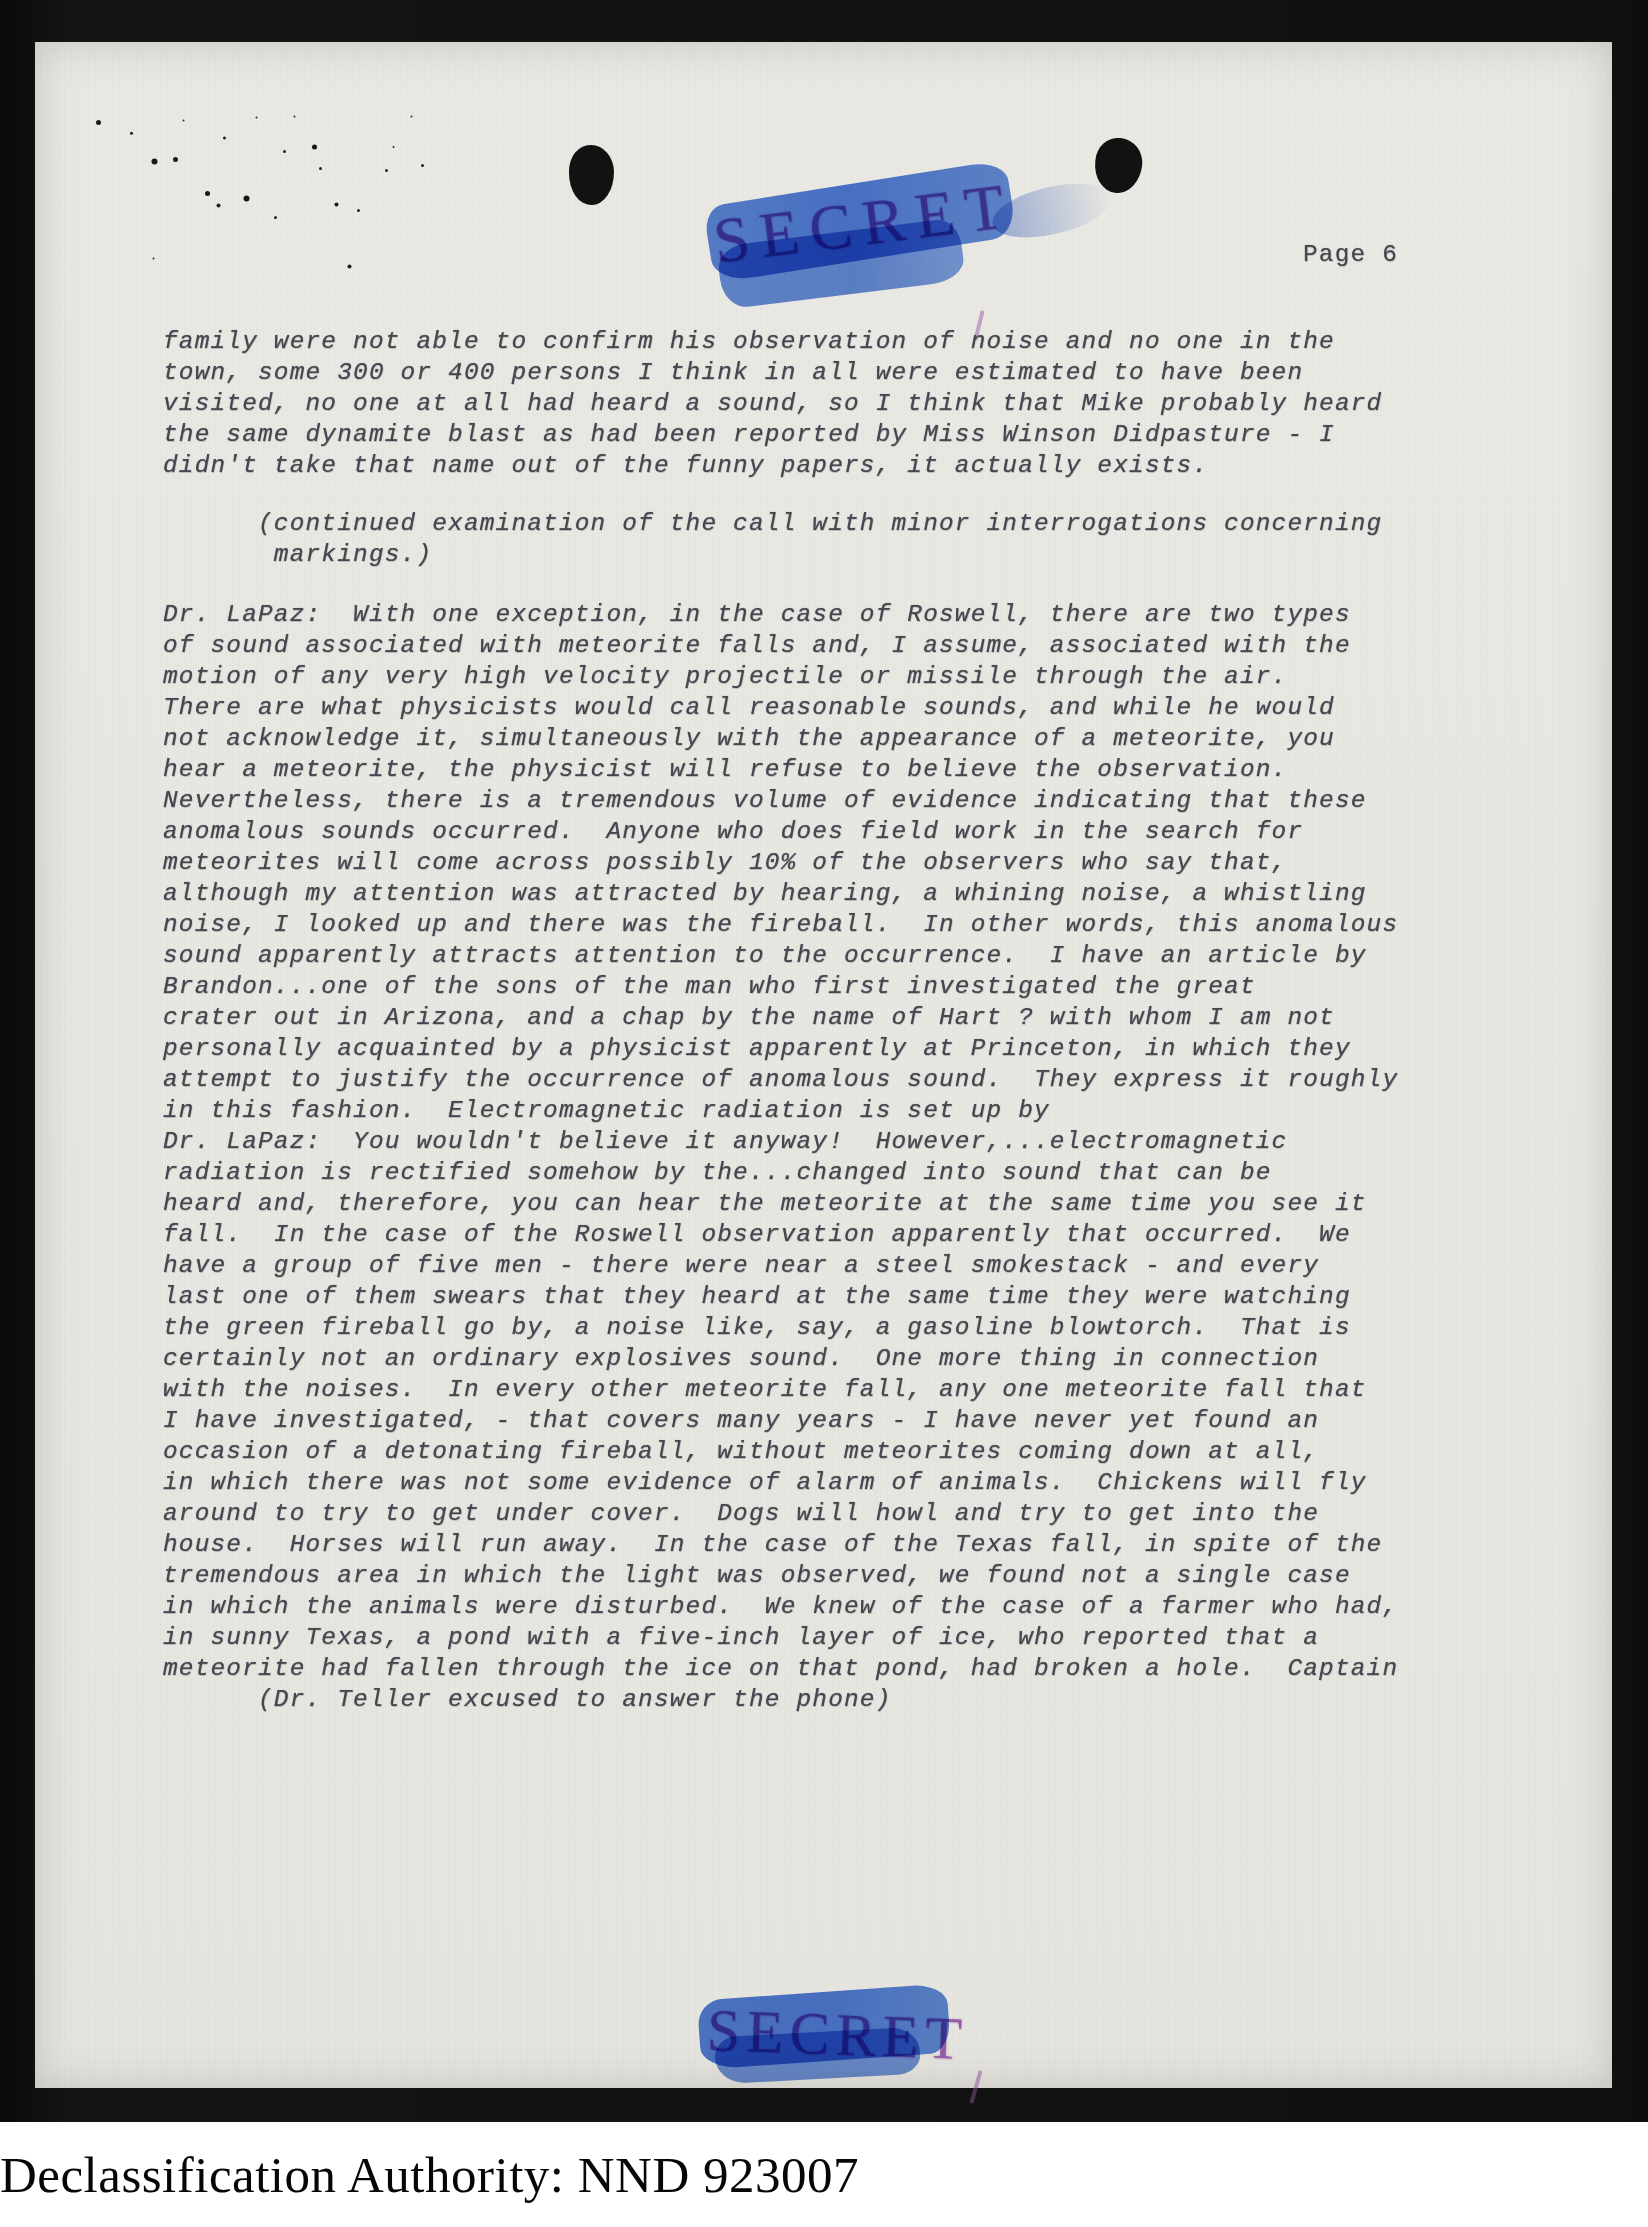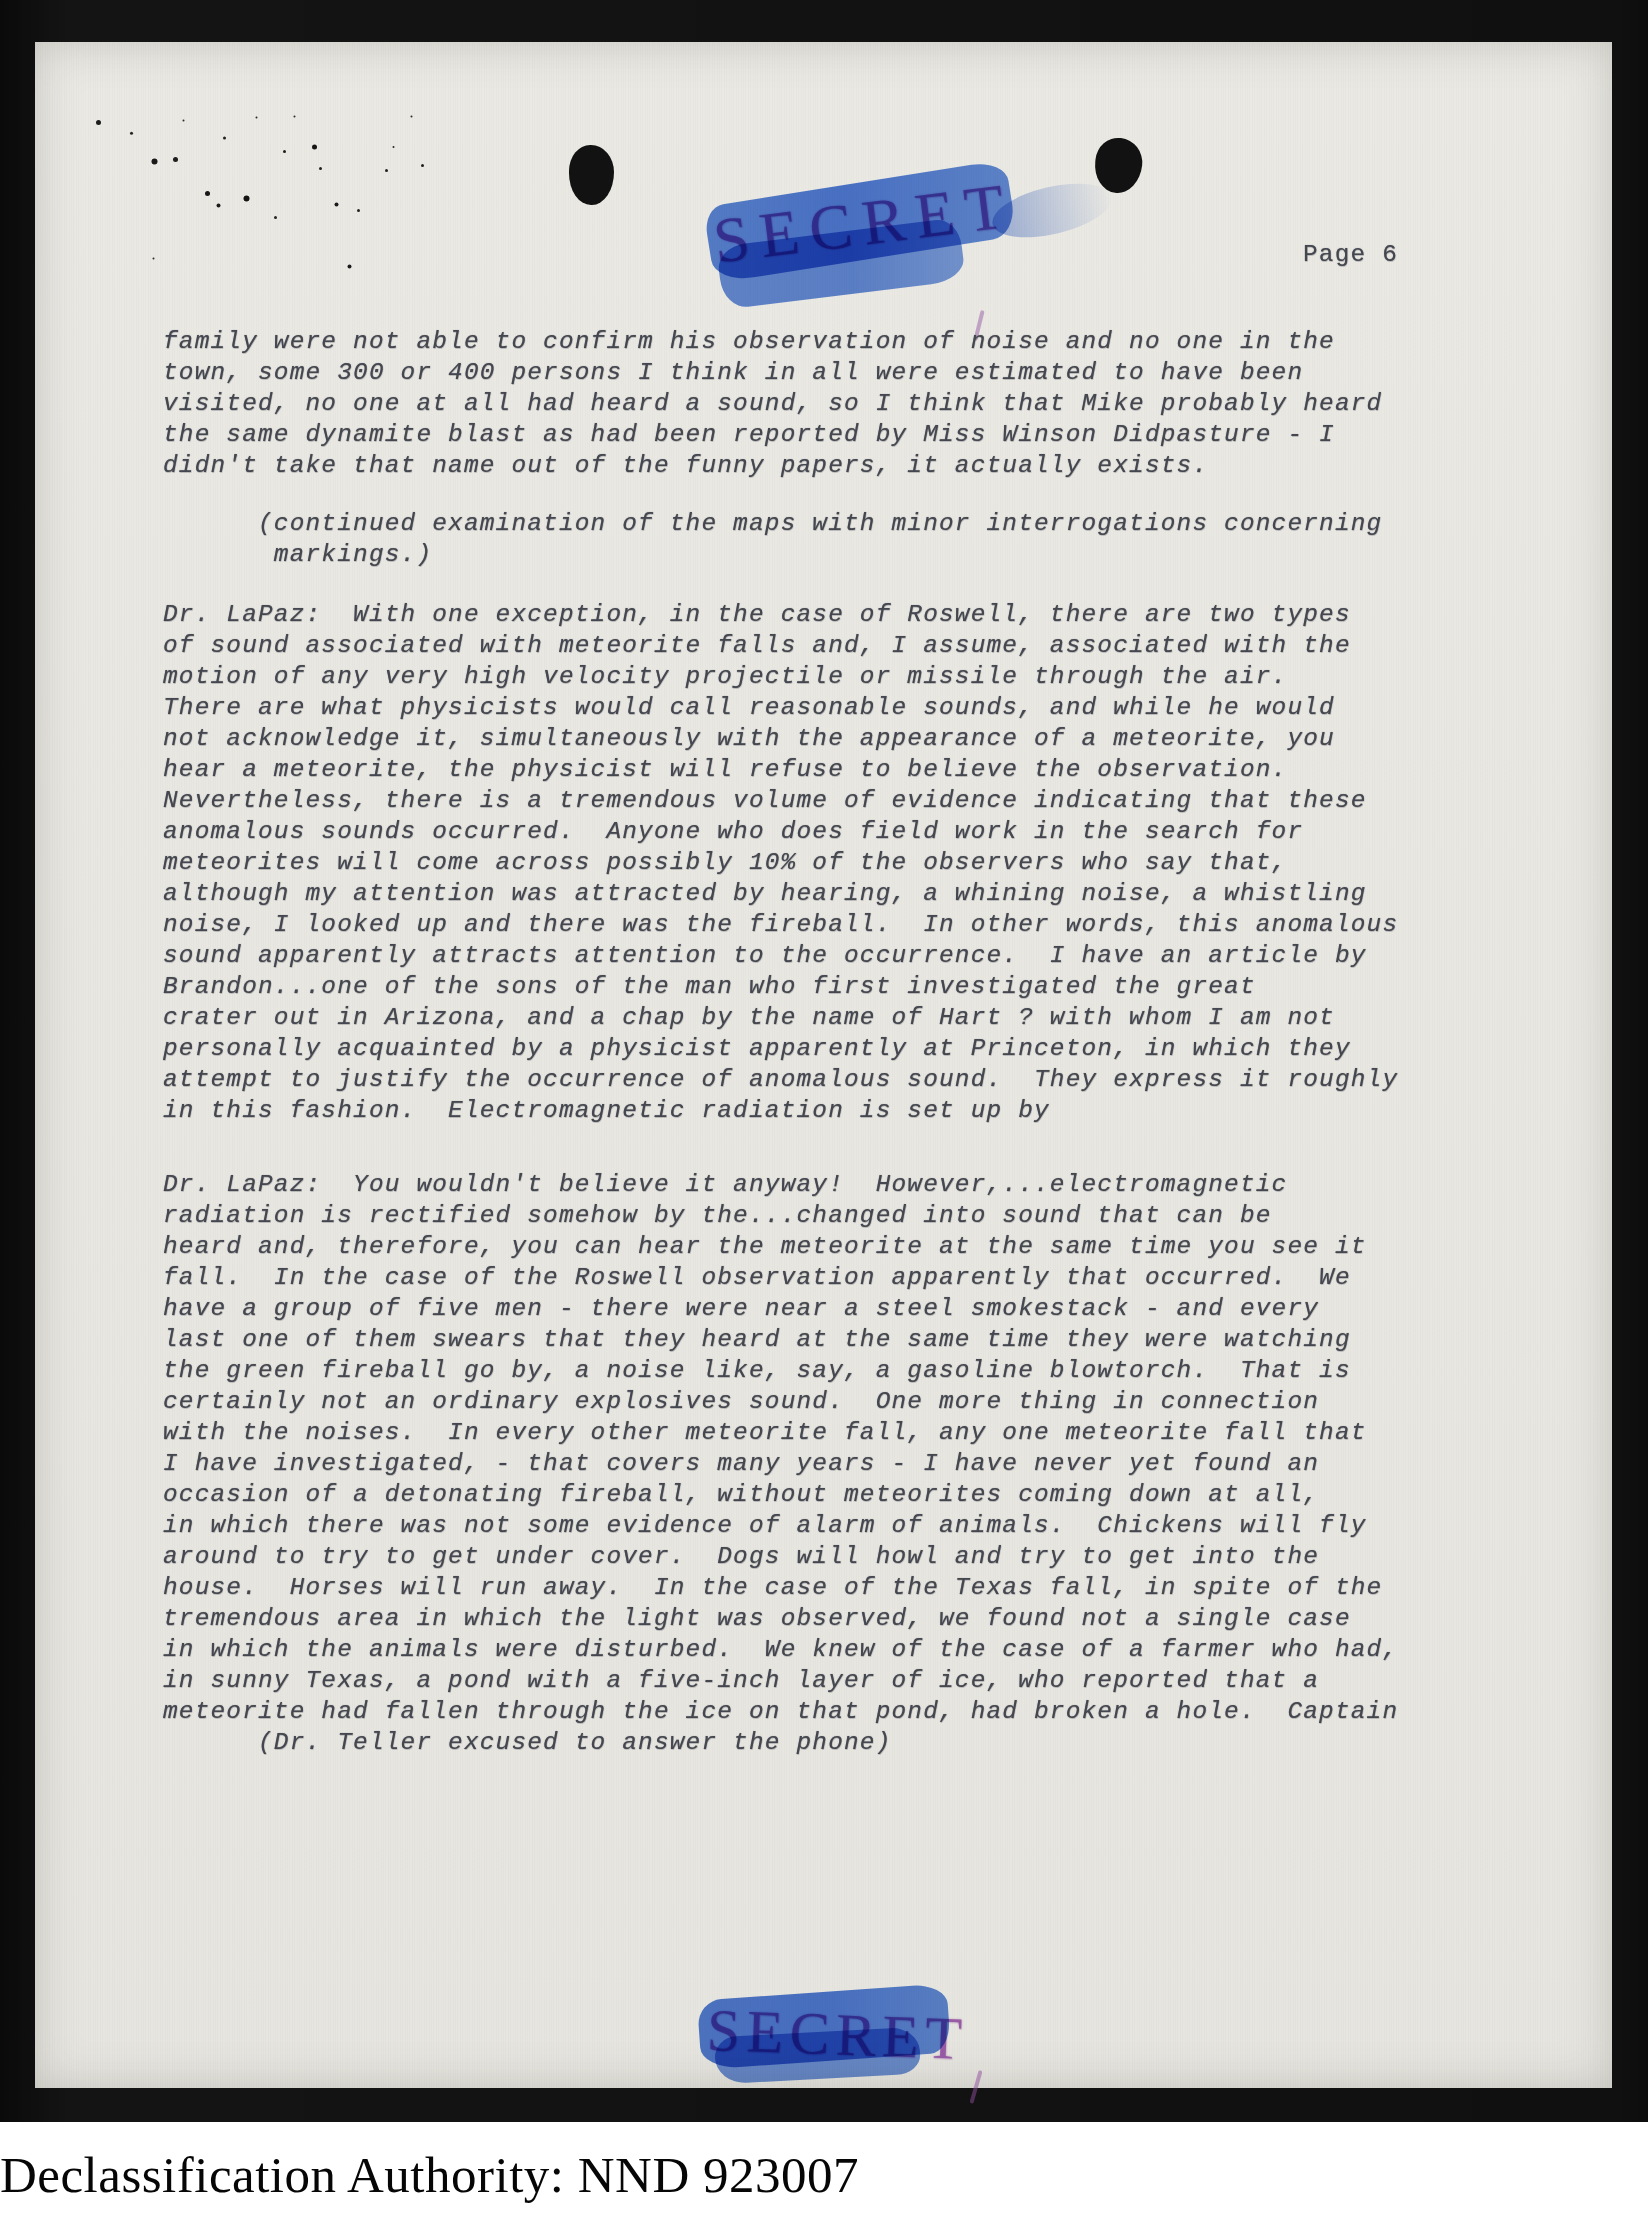--- a/index.html
+++ b/index.html
@@ -87,21 +87,21 @@
     left: 1268px; top: 197px;
   }
   .body-text {
     position: absolute;
     left: 128px; top: 284px;
     width: 1317px;
   }
   .para { white-space: pre; font-style: italic; }
   .para-1 { margin-bottom: 27px; }
   .para-2 { margin-bottom: 29px; }
-  .para-3 { margin-bottom: 43px; }
+  .para-3 { }
   .para-4 { margin-bottom: 43px; }
   
   .stamp { position: absolute; }
   .stamp-text {
     position: absolute;
     font-family: "Liberation Serif", "DejaVu Serif", serif;
     font-weight: 400;
     color: rgba(143,77,158,0.82);
     text-shadow: 0 0 2px rgba(143,77,158,0.45), 1px 1px 1px rgba(143,77,158,0.2);
     white-space: nowrap;
@@ -218,21 +218,21 @@
     </div>
 
     <div class="page-number typed">Page 6</div>
 
     <div class="body-text">
       <div class="typed para para-1">family were not able to confirm his observation of noise and no one in the
 town, some 300 or 400 persons I think in all were estimated to have been
 visited, no one at all had heard a sound, so I think that Mike probably heard
 the same dynamite blast as had been reported by Miss Winson Didpasture - I
 didn't take that name out of the funny papers, it actually exists.</div>
-      <div class="typed para para-2">      (continued examination of the maps with minor interrogations concerning
+      <div class="typed para para-2">      (continued examination of the call with minor interrogations concerning
        markings.)</div>
       <div class="typed para para-3">Dr. LaPaz:  With one exception, in the case of Roswell, there are two types
 of sound associated with meteorite falls and, I assume, associated with the
 motion of any very high velocity projectile or missile through the air.
 There are what physicists would call reasonable sounds, and while he would
 not acknowledge it, simultaneously with the appearance of a meteorite, you
 hear a meteorite, the physicist will refuse to believe the observation.
 Nevertheless, there is a tremendous volume of evidence indicating that these
 anomalous sounds occurred.  Anyone who does field work in the search for
 meteorites will come across possibly 10% of the observers who say that,

